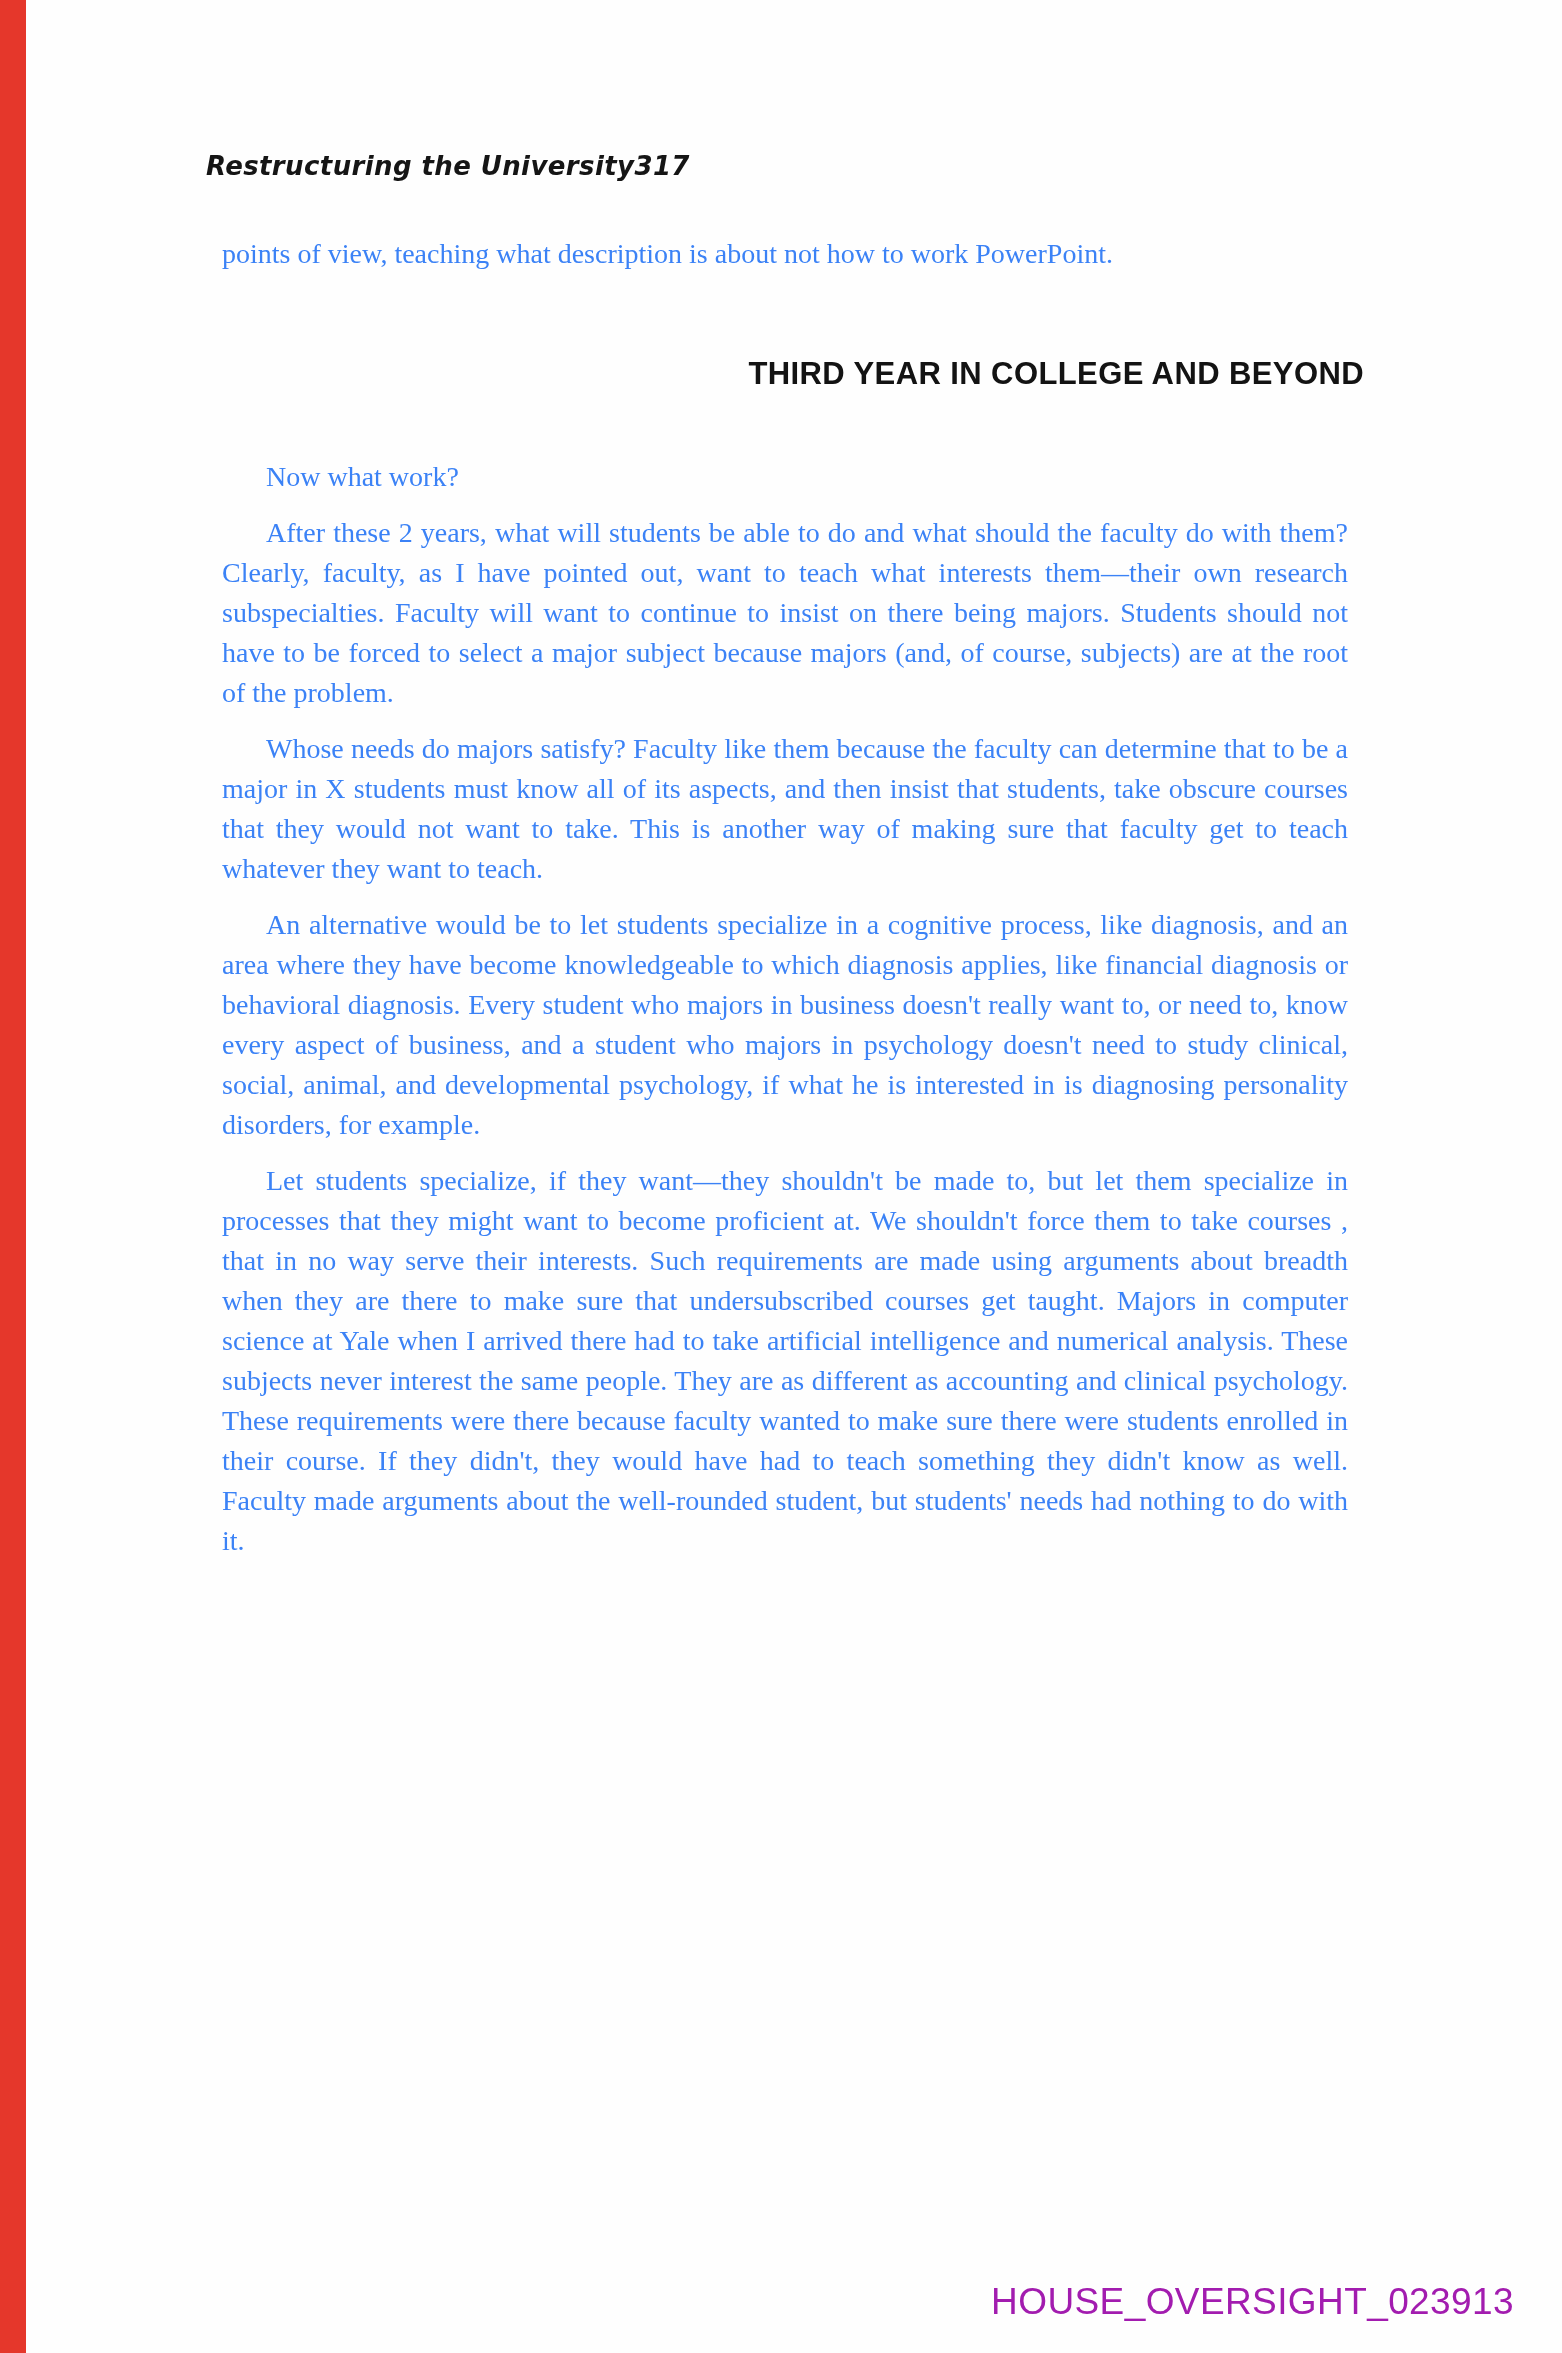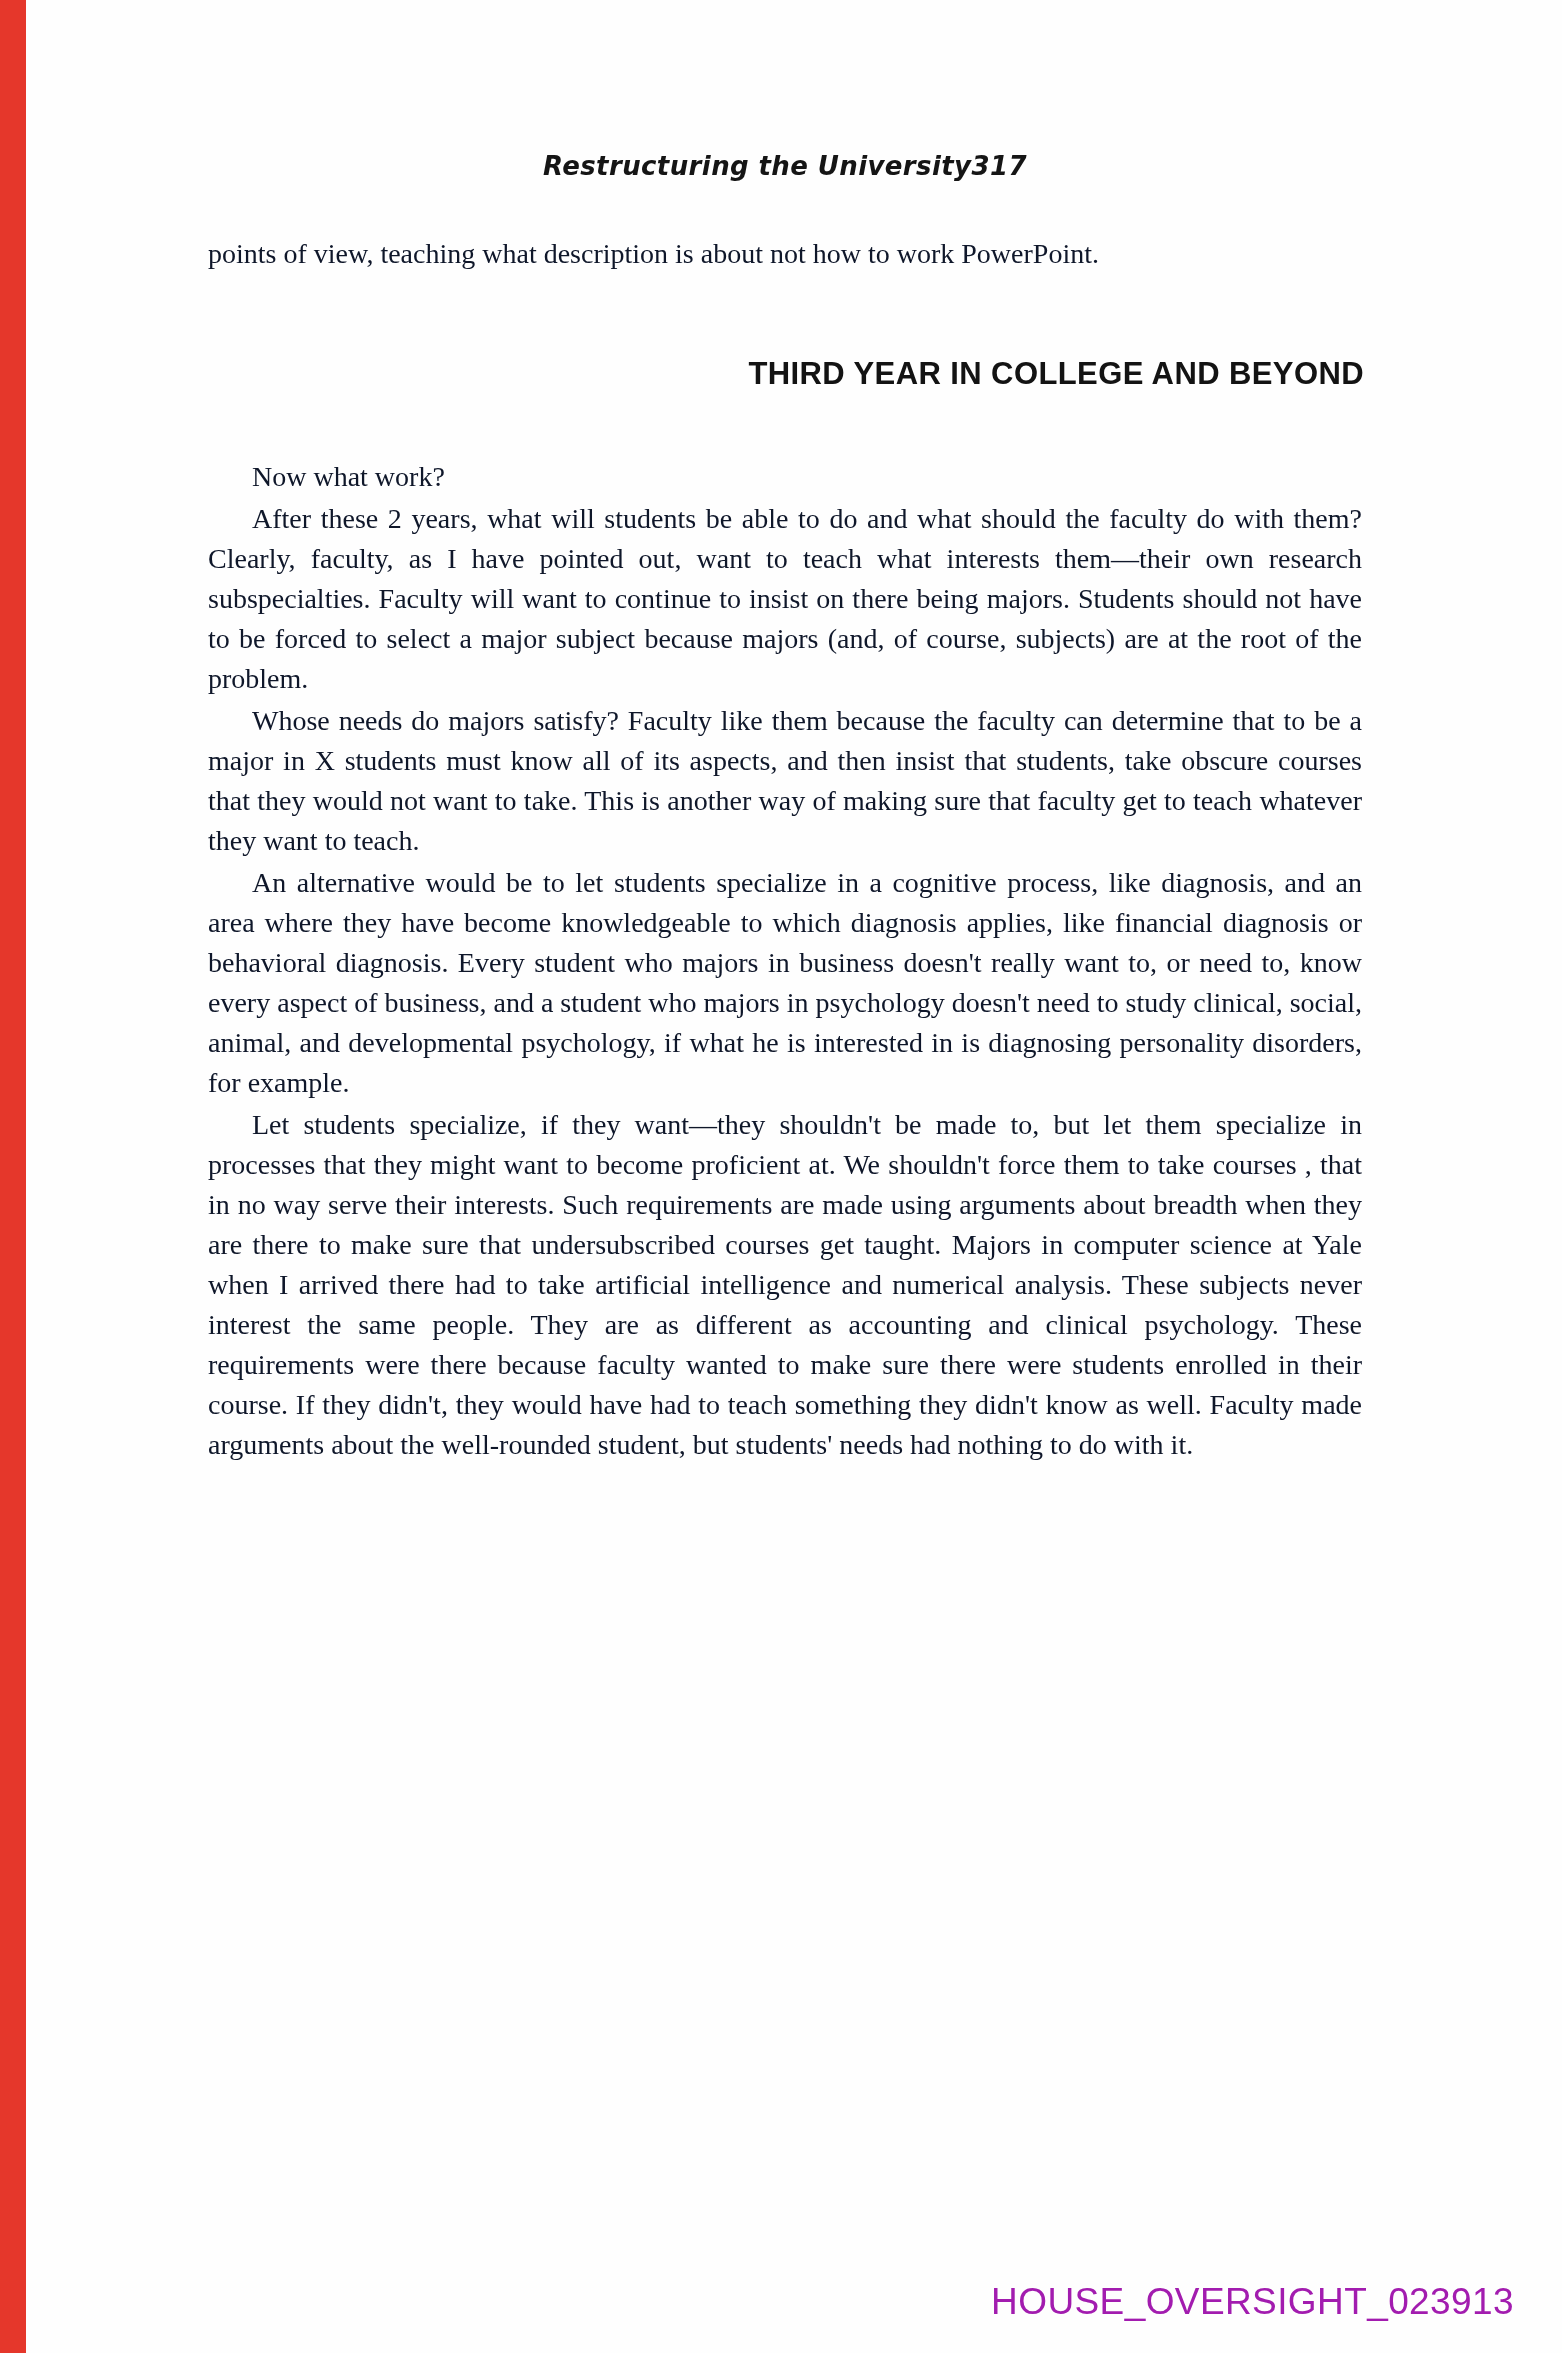--- a/index.html
+++ b/index.html
@@ -25,36 +25,36 @@
     background: #e5372b;
   }
   .content {
     position: absolute;
     left: 206px;
     top: 151px;
     width: 1158px;
   }
   .header-row {
     display: flex;
-    justify-content: center;
+    justify-content: flex-start;
     align-items: baseline;
     font-family: "DejaVu Sans", sans-serif;
     font-weight: bold;
     font-style: italic;
     font-size: 26px;
     letter-spacing: 0.4px;
     color: #151515;
     margin-bottom: 53px;
   }
   .body-text p {
-    margin: 2px;
+    margin: 16px;
     font-size: 28px;
     line-height: 40px;
     text-align: justify;
-    color: #0f172a;
+    color: #3b82f6;
   }
   .body-text p.indent {
     text-indent: 44px;
   }
   .section-heading {
     margin: 82px 0 65px 0;
     text-align: right;
     font-family: "Liberation Sans", sans-serif;
     font-weight: bold;
     font-size: 31px;

